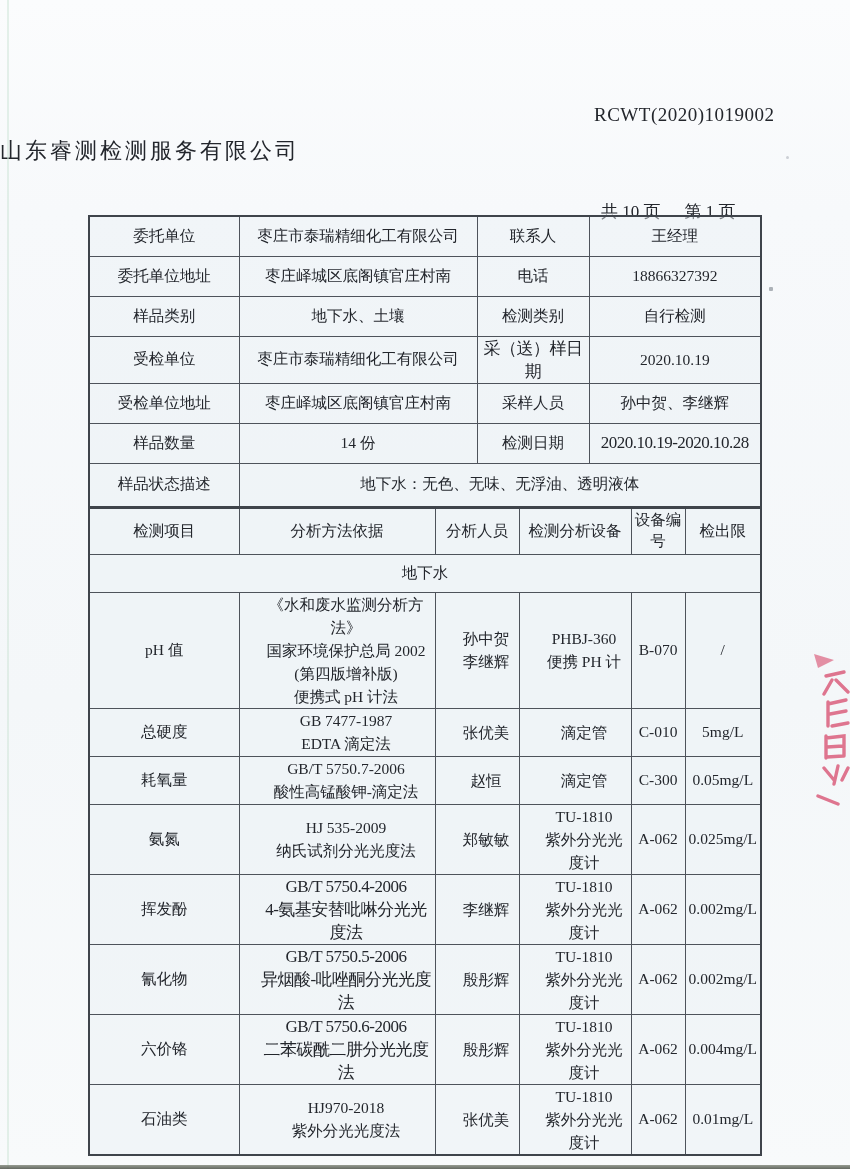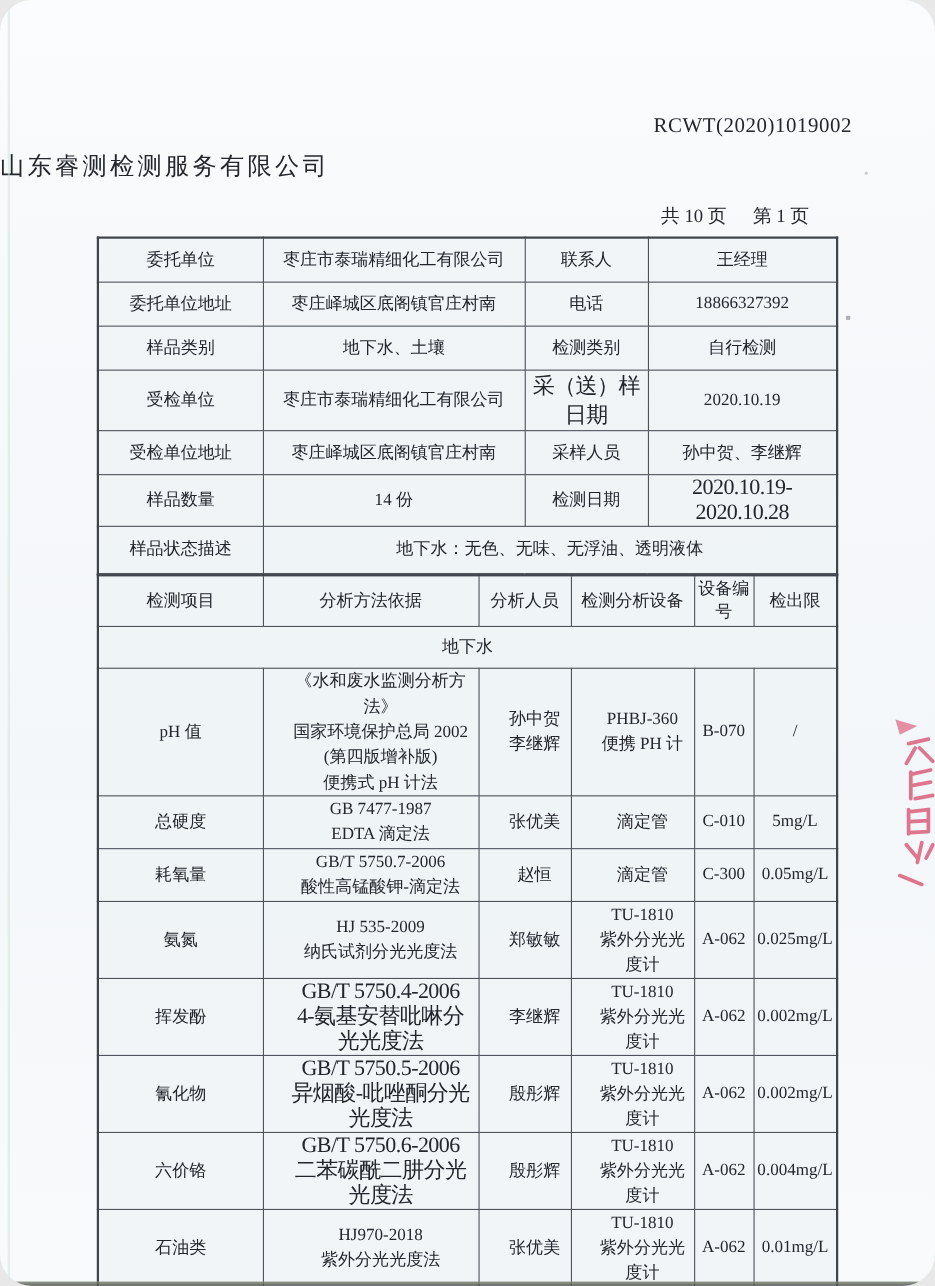--- a/index.html
+++ b/index.html
@@ -1,39 +1,38 @@
 <!DOCTYPE html>
 <html><head>
 <meta charset="utf-8">
 <style>
   html,body{margin:0;padding:0;background:#e8e8e8;}
   .paper{
     position:relative;width:850px;height:1169px;overflow:hidden;
     background:linear-gradient(180deg,#fbfcfd 0%,#f7f9fb 18%,#f4f7f9 60%,#f8fafb 100%);
     font-family:"Liberation Serif","DejaVu Serif",serif;
     color:#23262c;
-    border-radius:29px;
   }
   .report-no{position:absolute;top:104px;left:594px;font-size:19px;letter-spacing:0.5px;}
   .company{position:absolute;top:136px;left:0;width:850px;text-align:left;
     font-size:22px;letter-spacing:3px;}
   .title{position:absolute;top:165px;left:0;width:850px;text-align:center;
     font-size:31px;font-weight:bold;letter-spacing:12px;}
-  .pagination{position:absolute;top:185px;left:601px;font-size:17px;}
+  .pagination{position:absolute;top:200px;left:601px;font-size:17px;}
   .pagination .pg2{margin-left:24px;}
 
   .tables{position:absolute;top:215px;left:88px;width:672px;}
   table.doc-table{border-collapse:collapse;table-layout:fixed;width:672px;
     background:rgba(233,240,245,0.45);}
   table.doc-table + table.doc-table{margin-top:-1px;}
   td{border:1px solid #4e535b;text-align:center;vertical-align:middle;
     font-size:15.5px;padding:0 3px;overflow:hidden;}
   table.doc-table{border:2px solid #3f444b;}
   .ml{white-space:pre-line;line-height:23px;padding-left:21px;}
-  .tight{font-size:20px;letter-spacing:-0.5px;margin-left:32px;}
+  .tight{font-size:17px;letter-spacing:-0.5px;margin-left:32px;}
   .h40{height:40px}.h44{height:44px}.h46{height:46px}.h38{height:38px}
   .h96{height:96px}.h48{height:48px}.h50{height:50px}.h52{height:52px}
 
   .red-stamp{position:absolute;top:646px;right:-6px;width:52px;height:164px;opacity:.85;}
   .edge-left{position:absolute;left:7px;top:0;width:2px;height:100%;
     background:#cfe6d8;opacity:.55;}
   .edge-bottom{position:absolute;left:0;bottom:0;width:100%;height:4px;
     background:linear-gradient(to top,#4a4f46,#868c80);opacity:.85;}
   .speck1{position:absolute;left:769px;top:287px;width:4px;height:4px;
     background:#9aa0a8;border-radius:1px;opacity:.8;}

